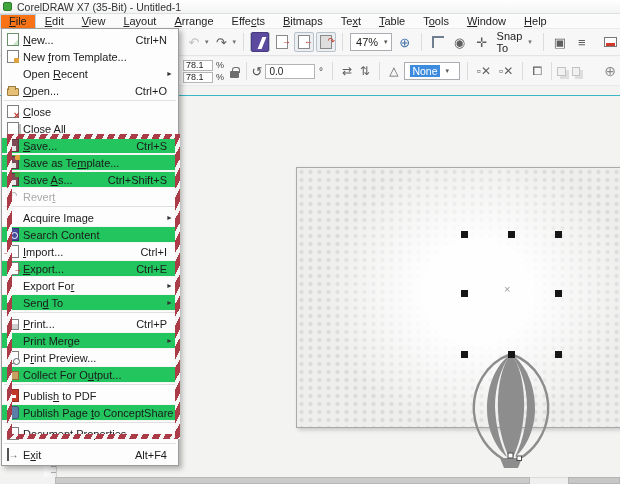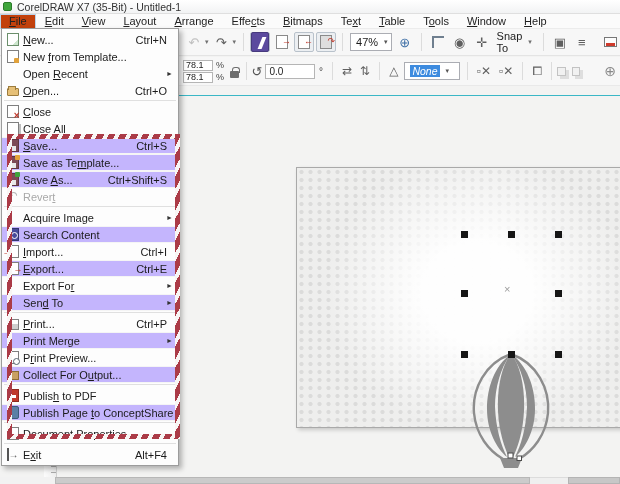--- a/index.html
+++ b/index.html
@@ -12,21 +12,21 @@
     background:linear-gradient(#ffffff,#f2f3f4); border-bottom:1px solid #dfdfdf;
     display:flex; align-items:center; padding-left:3px; }
   .app-logo { width:9px; height:9px; background:#3fa53c; border:1px solid #2d7c2b; border-radius:2px; margin-right:5px; }
   .title-text { font-size:10.5px; color:#333; white-space:nowrap; }
 
   
   .menubar { position:absolute; left:0; top:14px; width:620px; height:15px;
     background:#fbfbfb; border-bottom:1px solid #ececec; display:flex; align-items:center; }
   .mb-item { padding:0 9px; height:15px; line-height:15px; color:#222; cursor:default; white-space:nowrap; }
   .mb-item u { text-decoration:underline; }
-  .mb-item.active { background:#c2410c; box-shadow:inset 0 0 0 1px #bcd4ea; }
+  .mb-item.active { background:#f97316; box-shadow:inset 0 0 0 1px #bcd4ea; }
 
   
   .stdbar { position:absolute; left:0; top:29px; width:620px; height:27px;
     background:#f7f7f7; border-bottom:1px solid #e4e4e4;
     display:flex; align-items:center; padding-left:183px; }
   .tb-sep { width:1px; height:18px; background:#dcdcdc; margin:0 5px; flex:0 0 1px; }
   .tb-btn { height:20px; min-width:20px; display:flex; align-items:center; justify-content:center;
     color:#5f5f5f; font-size:13px; border:1px solid transparent; border-radius:2px; margin:0 1px; }
   .tb-btn.pressed { background:#eceff2; border-color:#b9c2cb; }
   .tb-btn.disabled { color:#c0c0c0; }
@@ -55,21 +55,21 @@
   .pct { font-size:9px; color:#444; }
   .lock-ico { width:9px; height:7px; background:#6e6e6e; border-radius:1px; position:relative; margin:6px 2px 0 6px; }
   .lock-ico::before { content:""; position:absolute; left:1.5px; top:-4px; width:6px; height:5px;
     border:1.5px solid #6e6e6e; border-bottom:none; border-radius:3px 3px 0 0; }
   .rot-glyph { font-size:13px; color:#555; margin-right:3px; }
   .angle-field { width:52px; height:15px; background:#fff; border:1px solid #b5b5b5; font-size:10px;
     line-height:13px; padding:0 3px; }
   .deg { color:#444; margin:0 4px 0 4px; font-size:10px; }
   .glyph-btn { font-size:12px; color:#606060; padding:0 4px; }
   .none-combo { width:58px; height:18px; }
-  .none-combo .sel { background:#3d8bdf; color:#fff; padding:0 2px; font-size:10.5px;font-style:italic; }
+  .none-combo .sel { background:#3d8bdf; color:#fff; padding:0 2px; font-size:10.5px; }
   .stack-ico { width:9px; height:9px; border:1px solid #777; background:#e9e9e9; box-shadow:3px 3px 0 #bbb; margin-right:6px; }
   .dim { opacity:.4; }
 
   
   .cyanline { position:absolute; left:0; top:95px; width:620px; height:1px; background:#3ab7c6; }
   .hruler { position:absolute; left:0; top:96px; width:612px; height:14px;
     background:linear-gradient(#fcfcfc,#ededed); border-bottom:1px solid #cfcfcf;margin-top:36px; }
   .hruler .minor { position:absolute; left:0; right:0; bottom:0; height:4px;
     background:repeating-linear-gradient(90deg, #b9b9b9 0 1px, transparent 1px 14.3px); }
   .rl-label { position:absolute; top:0; font-size:8px; color:#8f8f8f; transform:translateX(-50%); }
@@ -94,21 +94,21 @@
   
   .hscroll-track { position:absolute; left:55px; bottom:0; width:565px; height:7px; background:#efefef; border-top:1px solid #dcdcdc; }
   .hscroll-thumb { position:absolute; left:55px; bottom:0; width:475px; height:7px; background:#cbcbcb; border:1px solid #b7b7b7; }
   .hscroll-right { position:absolute; left:568px; bottom:0; width:52px; height:7px; background:#c7c7c7; border:1px solid #b4b4b4; }
   .corner-box { position:absolute; left:0; bottom:0; width:55px; height:7px; background:#f2f2f2; }
 
   
   .file-menu { position:absolute; left:1px; top:28px; width:178px; background:#fdfdfd;
     border:1px solid #9c9c9c; box-shadow:3px 3px 5px rgba(0,0,0,0.28); padding:2px 0; z-index:20; }
   .fm-item { height:17px; display:flex; align-items:center; padding-right:5px; position:relative; }
-  .fm-item.shaded { background:#c4b5fd; box-shadow:inset 0 1px 0 #f5f5f5, inset 0 -1px 0 #f5f5f5; }
+  .fm-item.shaded { background:#22c55e; box-shadow:inset 0 1px 0 #f5f5f5, inset 0 -1px 0 #f5f5f5; }
   .fm-item.disabled .fm-label { color:#a9a9a9; }
   .fm-label { flex:1; white-space:nowrap; overflow:hidden; }
   .fm-label u { text-decoration:underline; }
   .fm-shortcut { margin-left:8px; white-space:nowrap; color:#1b1b1b; padding-right:6px; }
   .fm-arrow { width:8px; font-size:7px; color:#333; text-align:right; }
   .fm-sep { height:4px; position:relative; }
   .fm-sep::after { content:""; position:absolute; left:2px; right:2px; top:1px; height:1px; background:#e0e0e0; }
   .mi-gutter { width:21px; flex:0 0 21px; display:flex; align-items:center; justify-content:center; }
 
   

